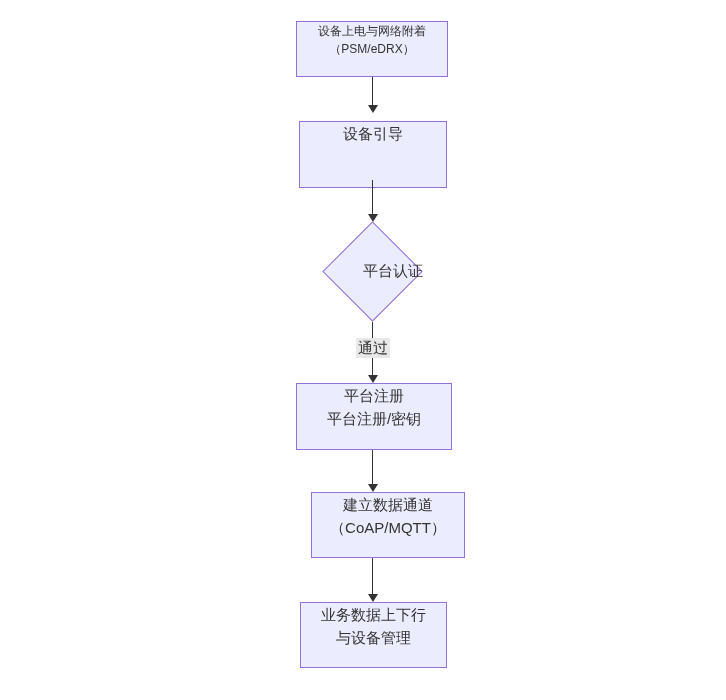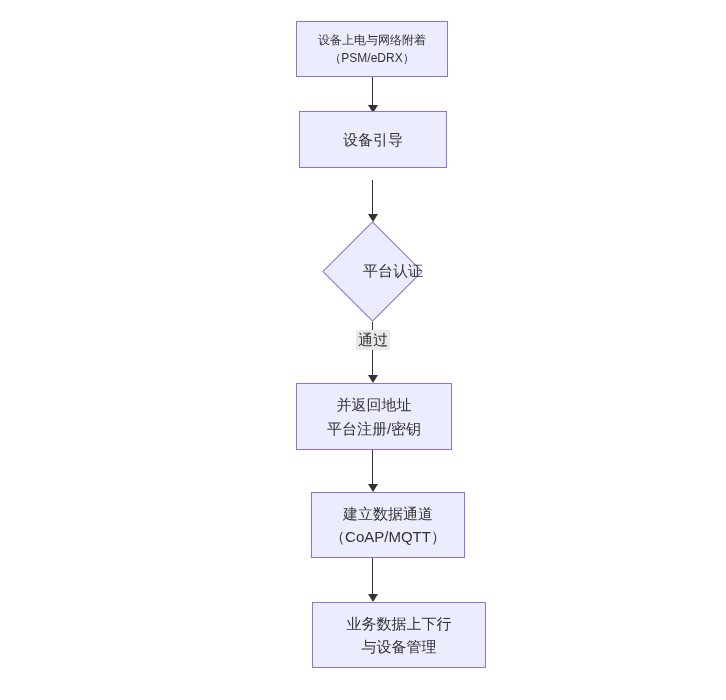--- a/index.html
+++ b/index.html
@@ -16,21 +16,21 @@
     overflow: hidden;
   }
   .node {
     position: absolute;
     box-sizing: border-box;
     background: var(--node-fill, #ECECFF);
     border: 1px solid var(--node-border, #9370DB);
     display: flex;
     flex-direction: column;
     align-items: center;
-    justify-content: center;
+    justify-content: flex-start;
     color: var(--text, #333333);
     font-size: 15px;
     line-height: 1.55;
     text-align: center;
     white-space: nowrap;
   }
   .node.small-font { font-size: 12px; line-height: 1.5; }
   .diamond-shape {
     position: absolute;
     box-sizing: border-box;
@@ -75,48 +75,48 @@
 <div class="canvas">
 
   <div class="node small-font" style="left:296px; top:21px; width:152px; height:56px;">
     <div>设备上电与网络附着</div>
     <div>（PSM/eDRX）</div>
   </div>
 
   <div class="edge-line" style="left:372px; top:77px; height:28px;"></div>
   <div class="arrowhead" style="left:368px; top:105px;"></div>
 
-  <div class="node" style="left:299px; top:111px; width:148px; height:57px;">
+  <div class="node" style="left:299px; top:121px; width:148px; height:67px;">
     <div>设备引导</div>
   </div>
 
   <div class="edge-line" style="left:372px; top:180px; height:34px;"></div>
   <div class="arrowhead" style="left:368px; top:214px;"></div>
 
   <div class="diamond-shape" style="left:337px; top:236px; width:71px; height:71px;"></div>
   <div class="diamond-label" style="left:323px; top:262px; width:100px;">平台认证</div>
 
   <div class="edge-line" style="left:372px; top:322px; height:53px;"></div>
-  <div class="edge-label" style="left:373px; top:330px;text-align:right;">通过</div>
+  <div class="edge-label" style="left:373px; top:338px;text-align:right;">通过</div>
   <div class="arrowhead" style="left:368px; top:375px;"></div>
 
   <div class="node" style="left:296px; top:383px; width:156px; height:67px;">
-    <div>并返回地址</div>
+    <div>平台注册</div>
     <div>平台注册/密钥</div>
   </div>
 
   <div class="edge-line" style="left:372px; top:450px; height:34px;"></div>
   <div class="arrowhead" style="left:368px; top:484px;"></div>
 
   <div class="node" style="left:297px; top:492px; width:154px; height:66px;margin-left:14px;">
     <div>建立数据通道</div>
     <div>（CoAP/MQTT）</div>
   </div>
 
   <div class="edge-line" style="left:372px; top:558px; height:36px;"></div>
   <div class="arrowhead" style="left:368px; top:594px;"></div>
 
-  <div class="node" style="left:312px; top:602px; width:174px; height:66px;">
+  <div class="node" style="left:300px; top:602px; width:147px; height:66px;">
     <div>业务数据上下行</div>
     <div>与设备管理</div>
   </div>
 
 </div>
 
 </body></html>

